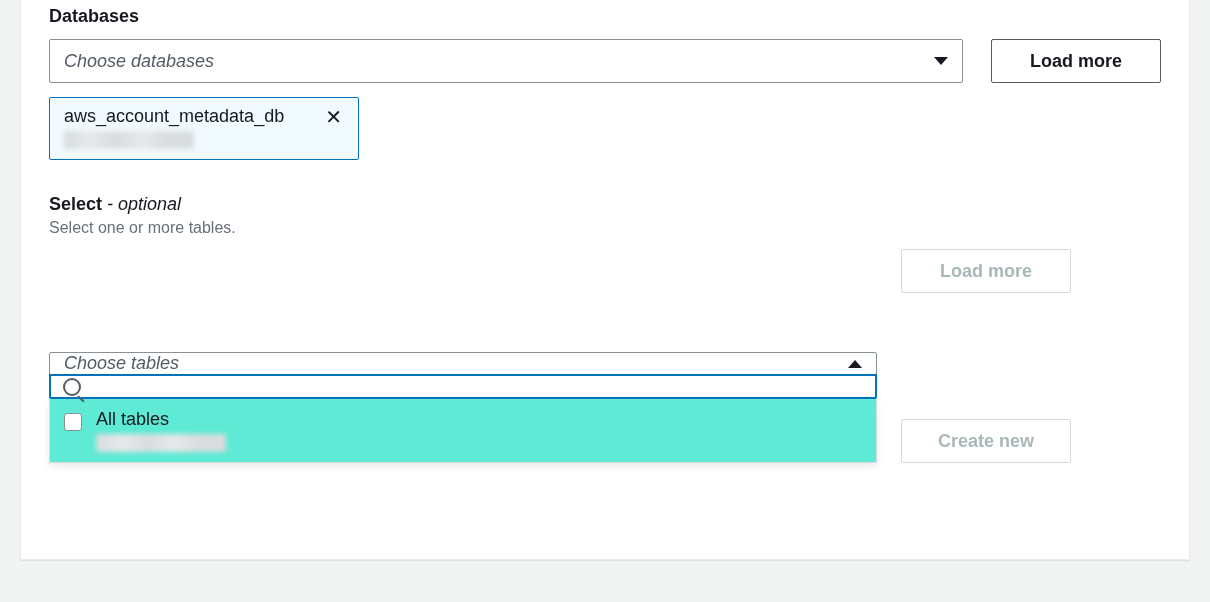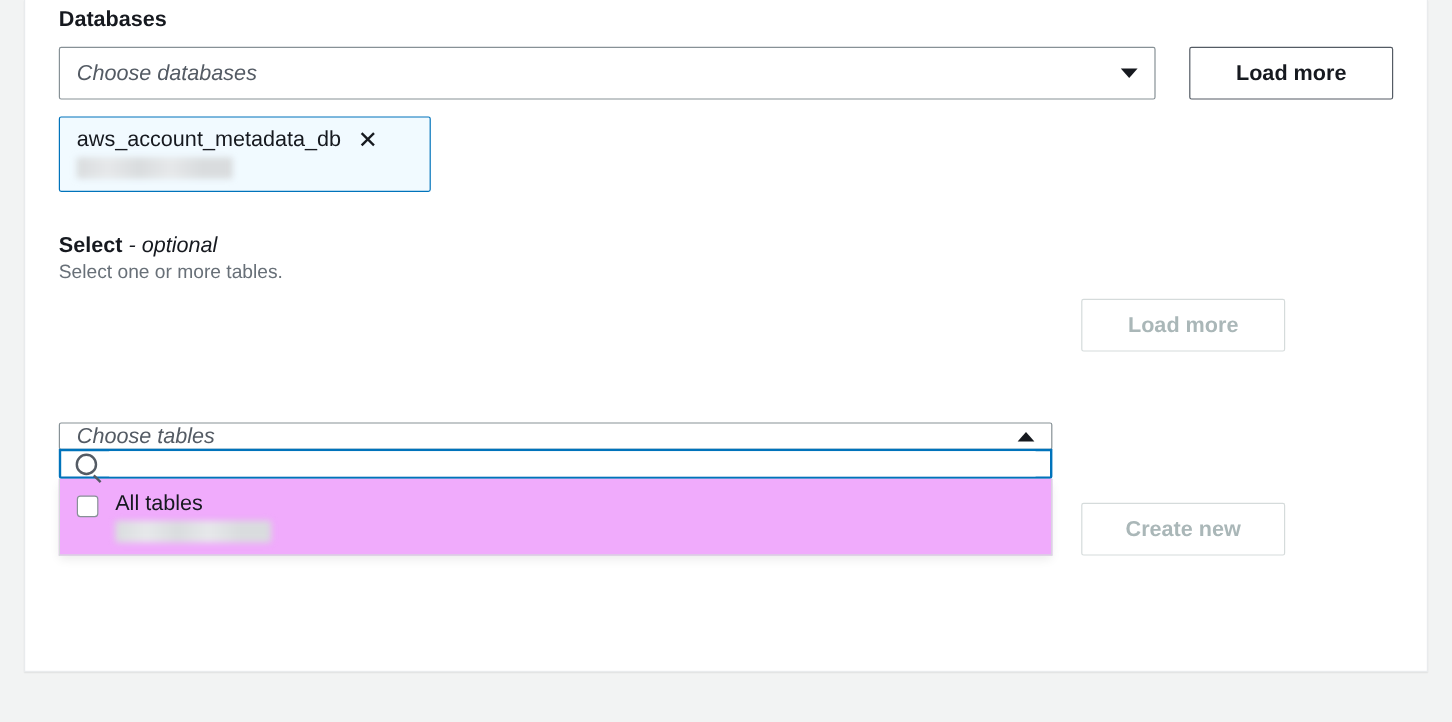--- a/index.html
+++ b/index.html
@@ -91,20 +91,21 @@
       background: #f1faff;
       border-radius: 2px;
       padding: 8px 14px 10px 14px;
       margin-top: 14px;
       min-width: 310px;
       position: relative;
     }
     .token-label-row {
       display: flex;
       align-items: center;
+      justify-content: space-between;
       gap: 12px;
     }
     .token-label {
       font-size: 18px;
       color: #16191f;
     }
     .token-close {
       font-size: 20px;
       line-height: 1;
       color: #16191f;
@@ -159,21 +160,21 @@
     .search-input {
       border: none;
       outline: none;
       font-size: 18px;
       height: 100%;
       flex: 1;
       color: #16191f;
     }
     .dropdown-list {
       flex: 1;
-      background: #f0abfc;
+      background: #5eead4;
       border: 1px solid #d5dbdb;
       border-top: none;
       box-shadow: 0 4px 8px rgba(0,0,0,0.08);
     }
     .option {
       display: flex;
       align-items: flex-start;
       gap: 14px;
       padding: 10px 14px 10px 14px;
       border-top: 1px solid #eaeded;

